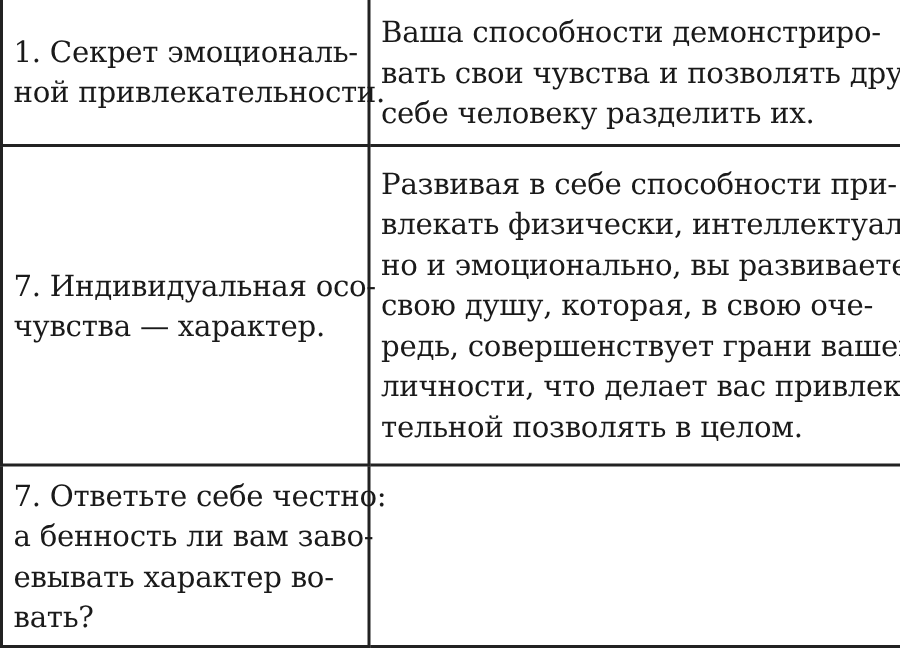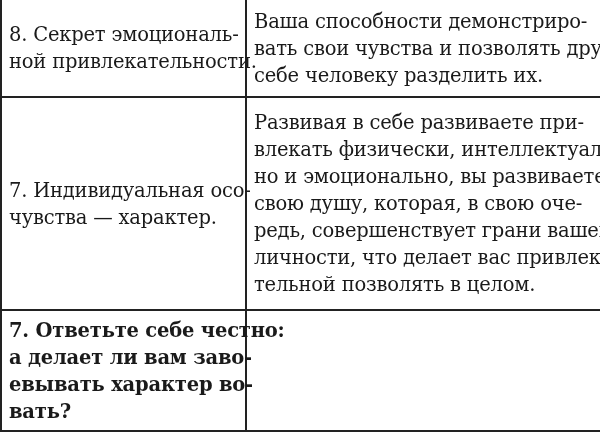--- a/index.html
+++ b/index.html
@@ -29,57 +29,57 @@
       padding: 0 7px 0 7px;
       font-size: 19.5px;
       line-height: 27px;
       letter-spacing: -0.2px;
       word-spacing: 0px;
     }
     .tbl td.col1 { width: 229px; }
     .tbl td.col2 { width: 340px; }
     .row5 td { height: 96px; }
     .row6 td { height: 211px; }
-    .row7 td { height: 119px; font-weight: bold; }
+    .row7 td { height: 119px; }
     .line { display: block; white-space: nowrap; }
   </style>
 </head>
 <body>
 
 <table class="tbl">
   <tbody>
     <tr class="row5">
       <td class="col1">
-        <span class="line">8. Секрет эмоциональ-</span>
+        <span class="line">1. Секрет эмоциональ-</span>
         <span class="line">ной привлекательности.</span>
       </td>
       <td class="col2">
         <span class="line">Ваша способности демонстриро-</span>
         <span class="line">вать свои чувства и позволять дру-</span>
         <span class="line">себе человеку разделить их.</span>
       </td>
     </tr>
     <tr class="row6">
       <td class="col1">
         <span class="line">7. Индивидуальная осо-</span>
         <span class="line">чувства — характер.</span>
       </td>
       <td class="col2">
-        <span class="line">Развивая в себе развиваете при-</span>
+        <span class="line">Развивая в себе способности при-</span>
         <span class="line">влекать физически, интеллектуаль-</span>
         <span class="line">но и эмоционально, вы развиваете</span>
         <span class="line">свою душу, которая, в свою оче-</span>
         <span class="line">редь, совершенствует грани вашей</span>
         <span class="line">личности, что делает вас привлека-</span>
         <span class="line">тельной позволять в целом.</span>
       </td>
     </tr>
     <tr class="row7">
       <td class="col1">
         <span class="line">7. Ответьте себе честно:</span>
-        <span class="line">а делает ли вам заво-</span>
+        <span class="line">а бенность ли вам заво-</span>
         <span class="line">евывать характер во-</span>
         <span class="line">вать?</span>
       </td>
       <td class="col2"></td>
     </tr>
   </tbody>
 </table>
 
 </body></html>

